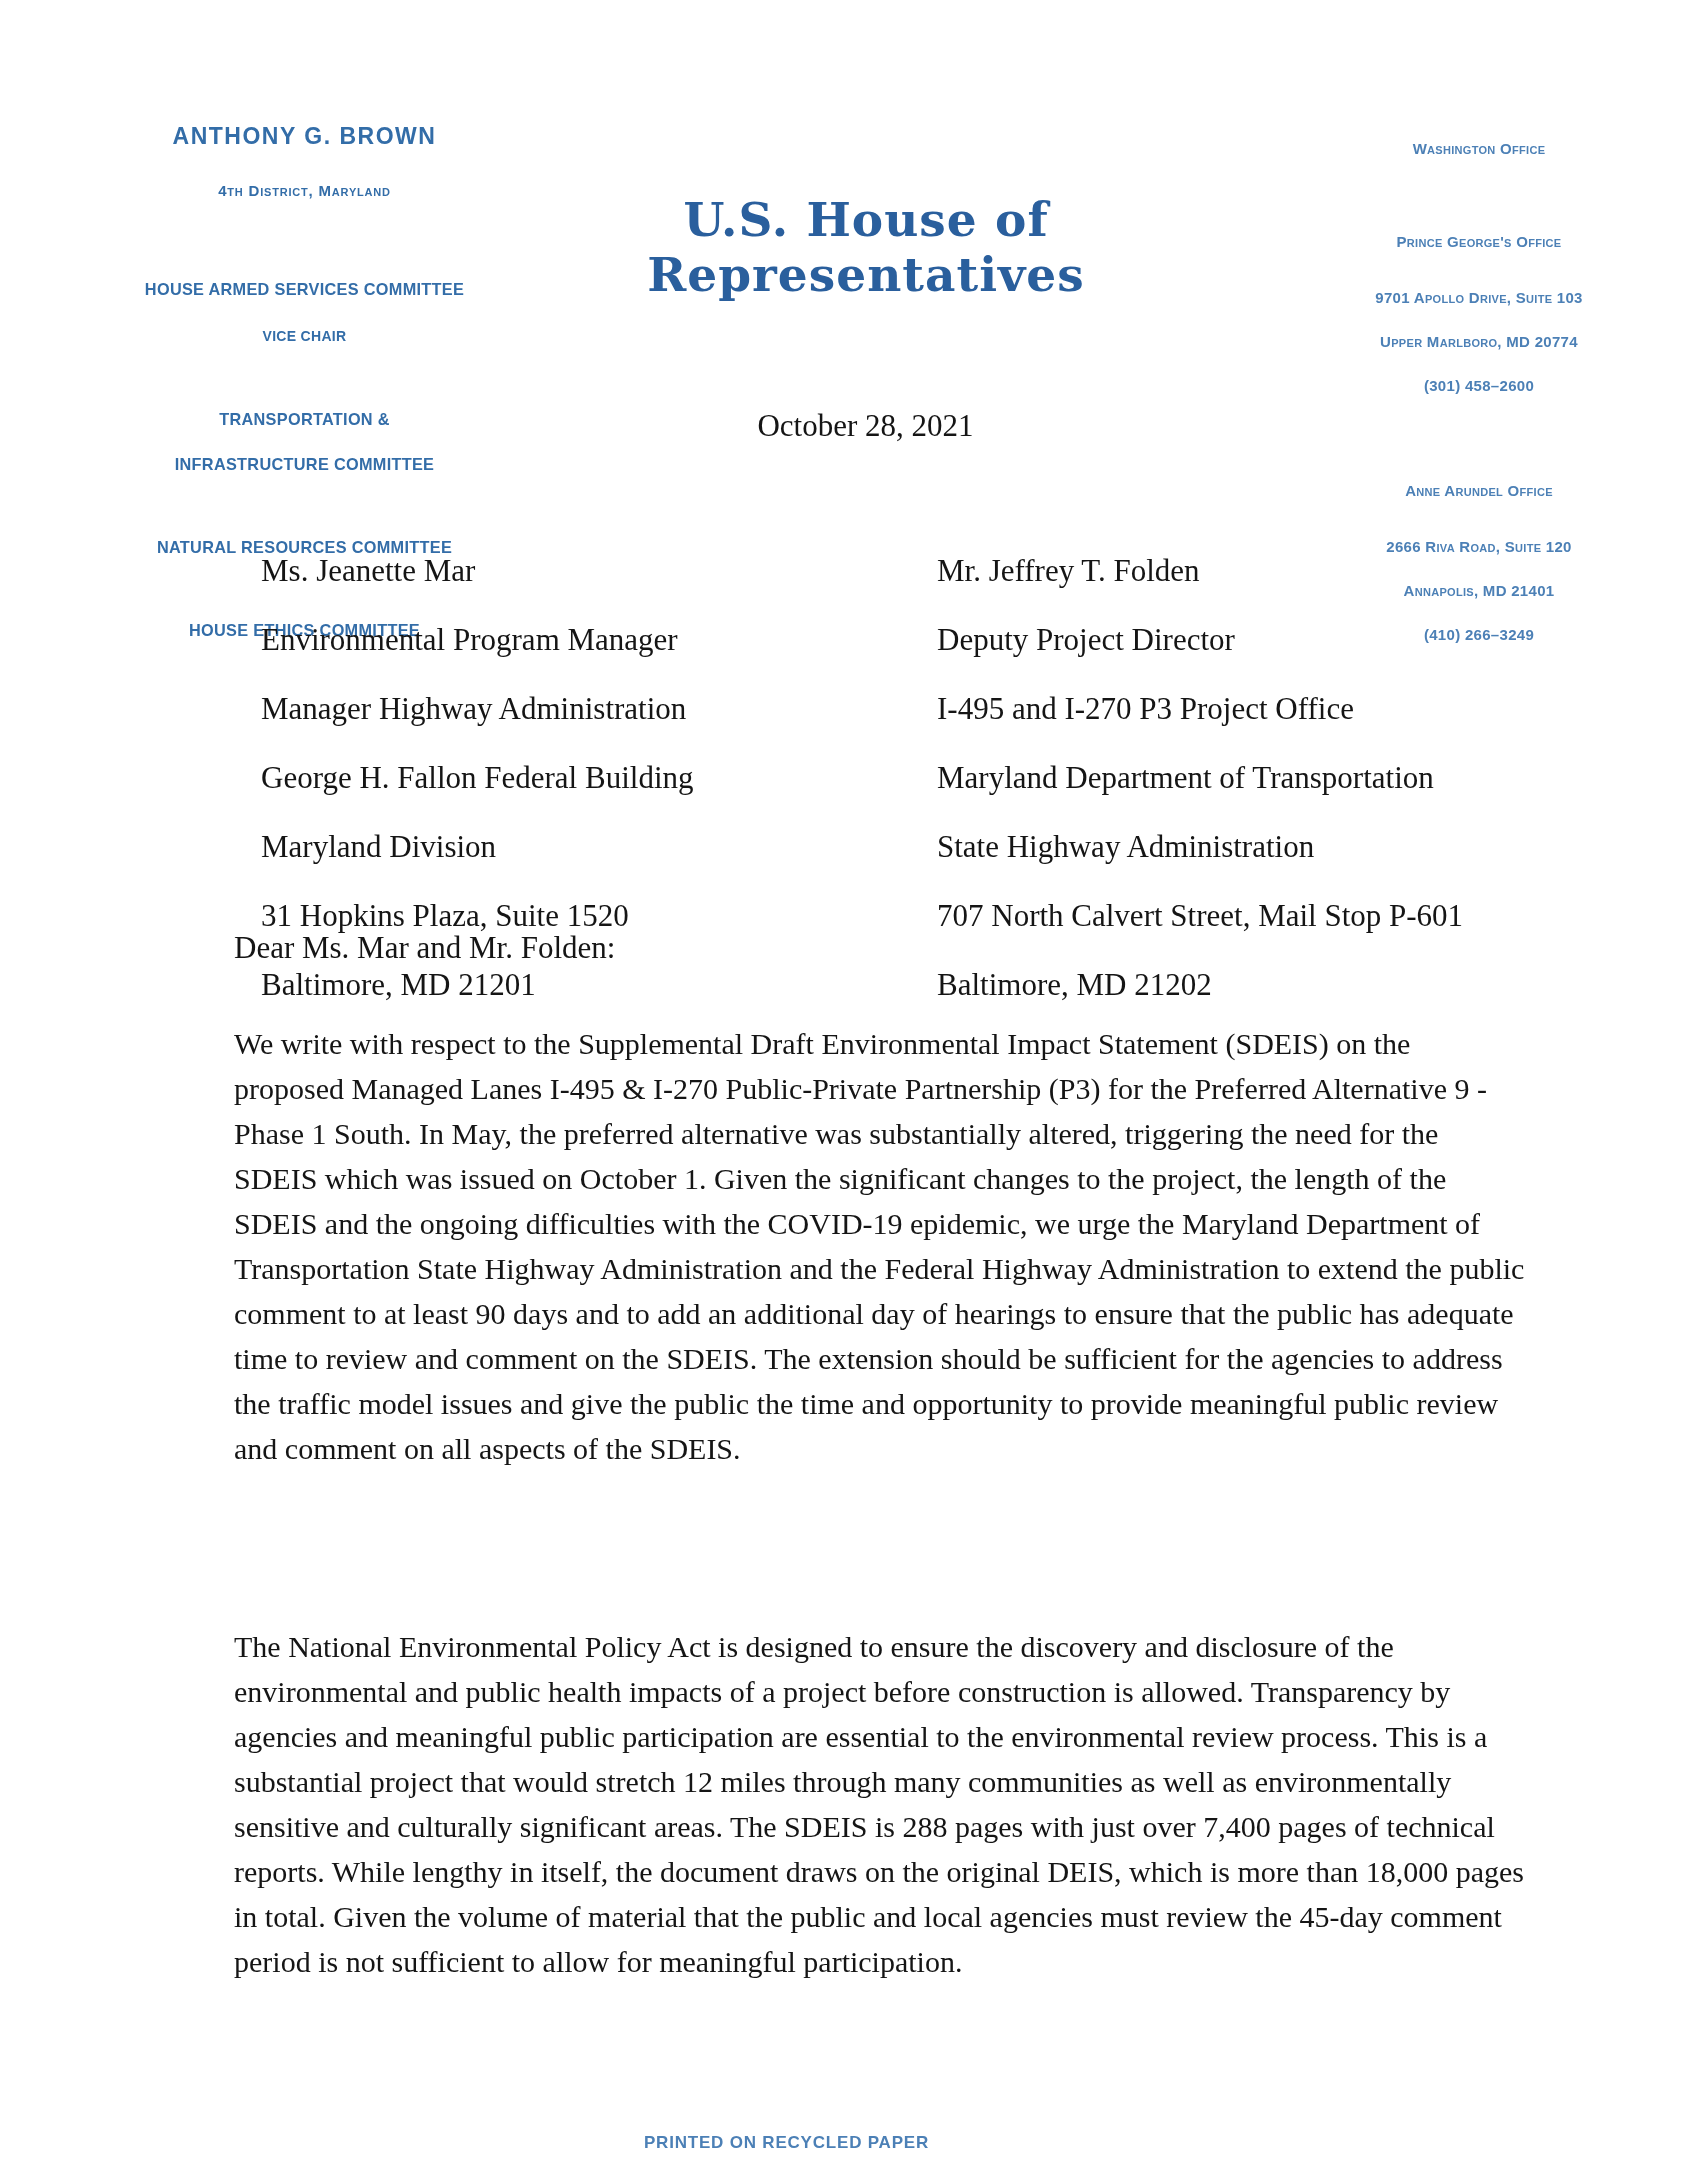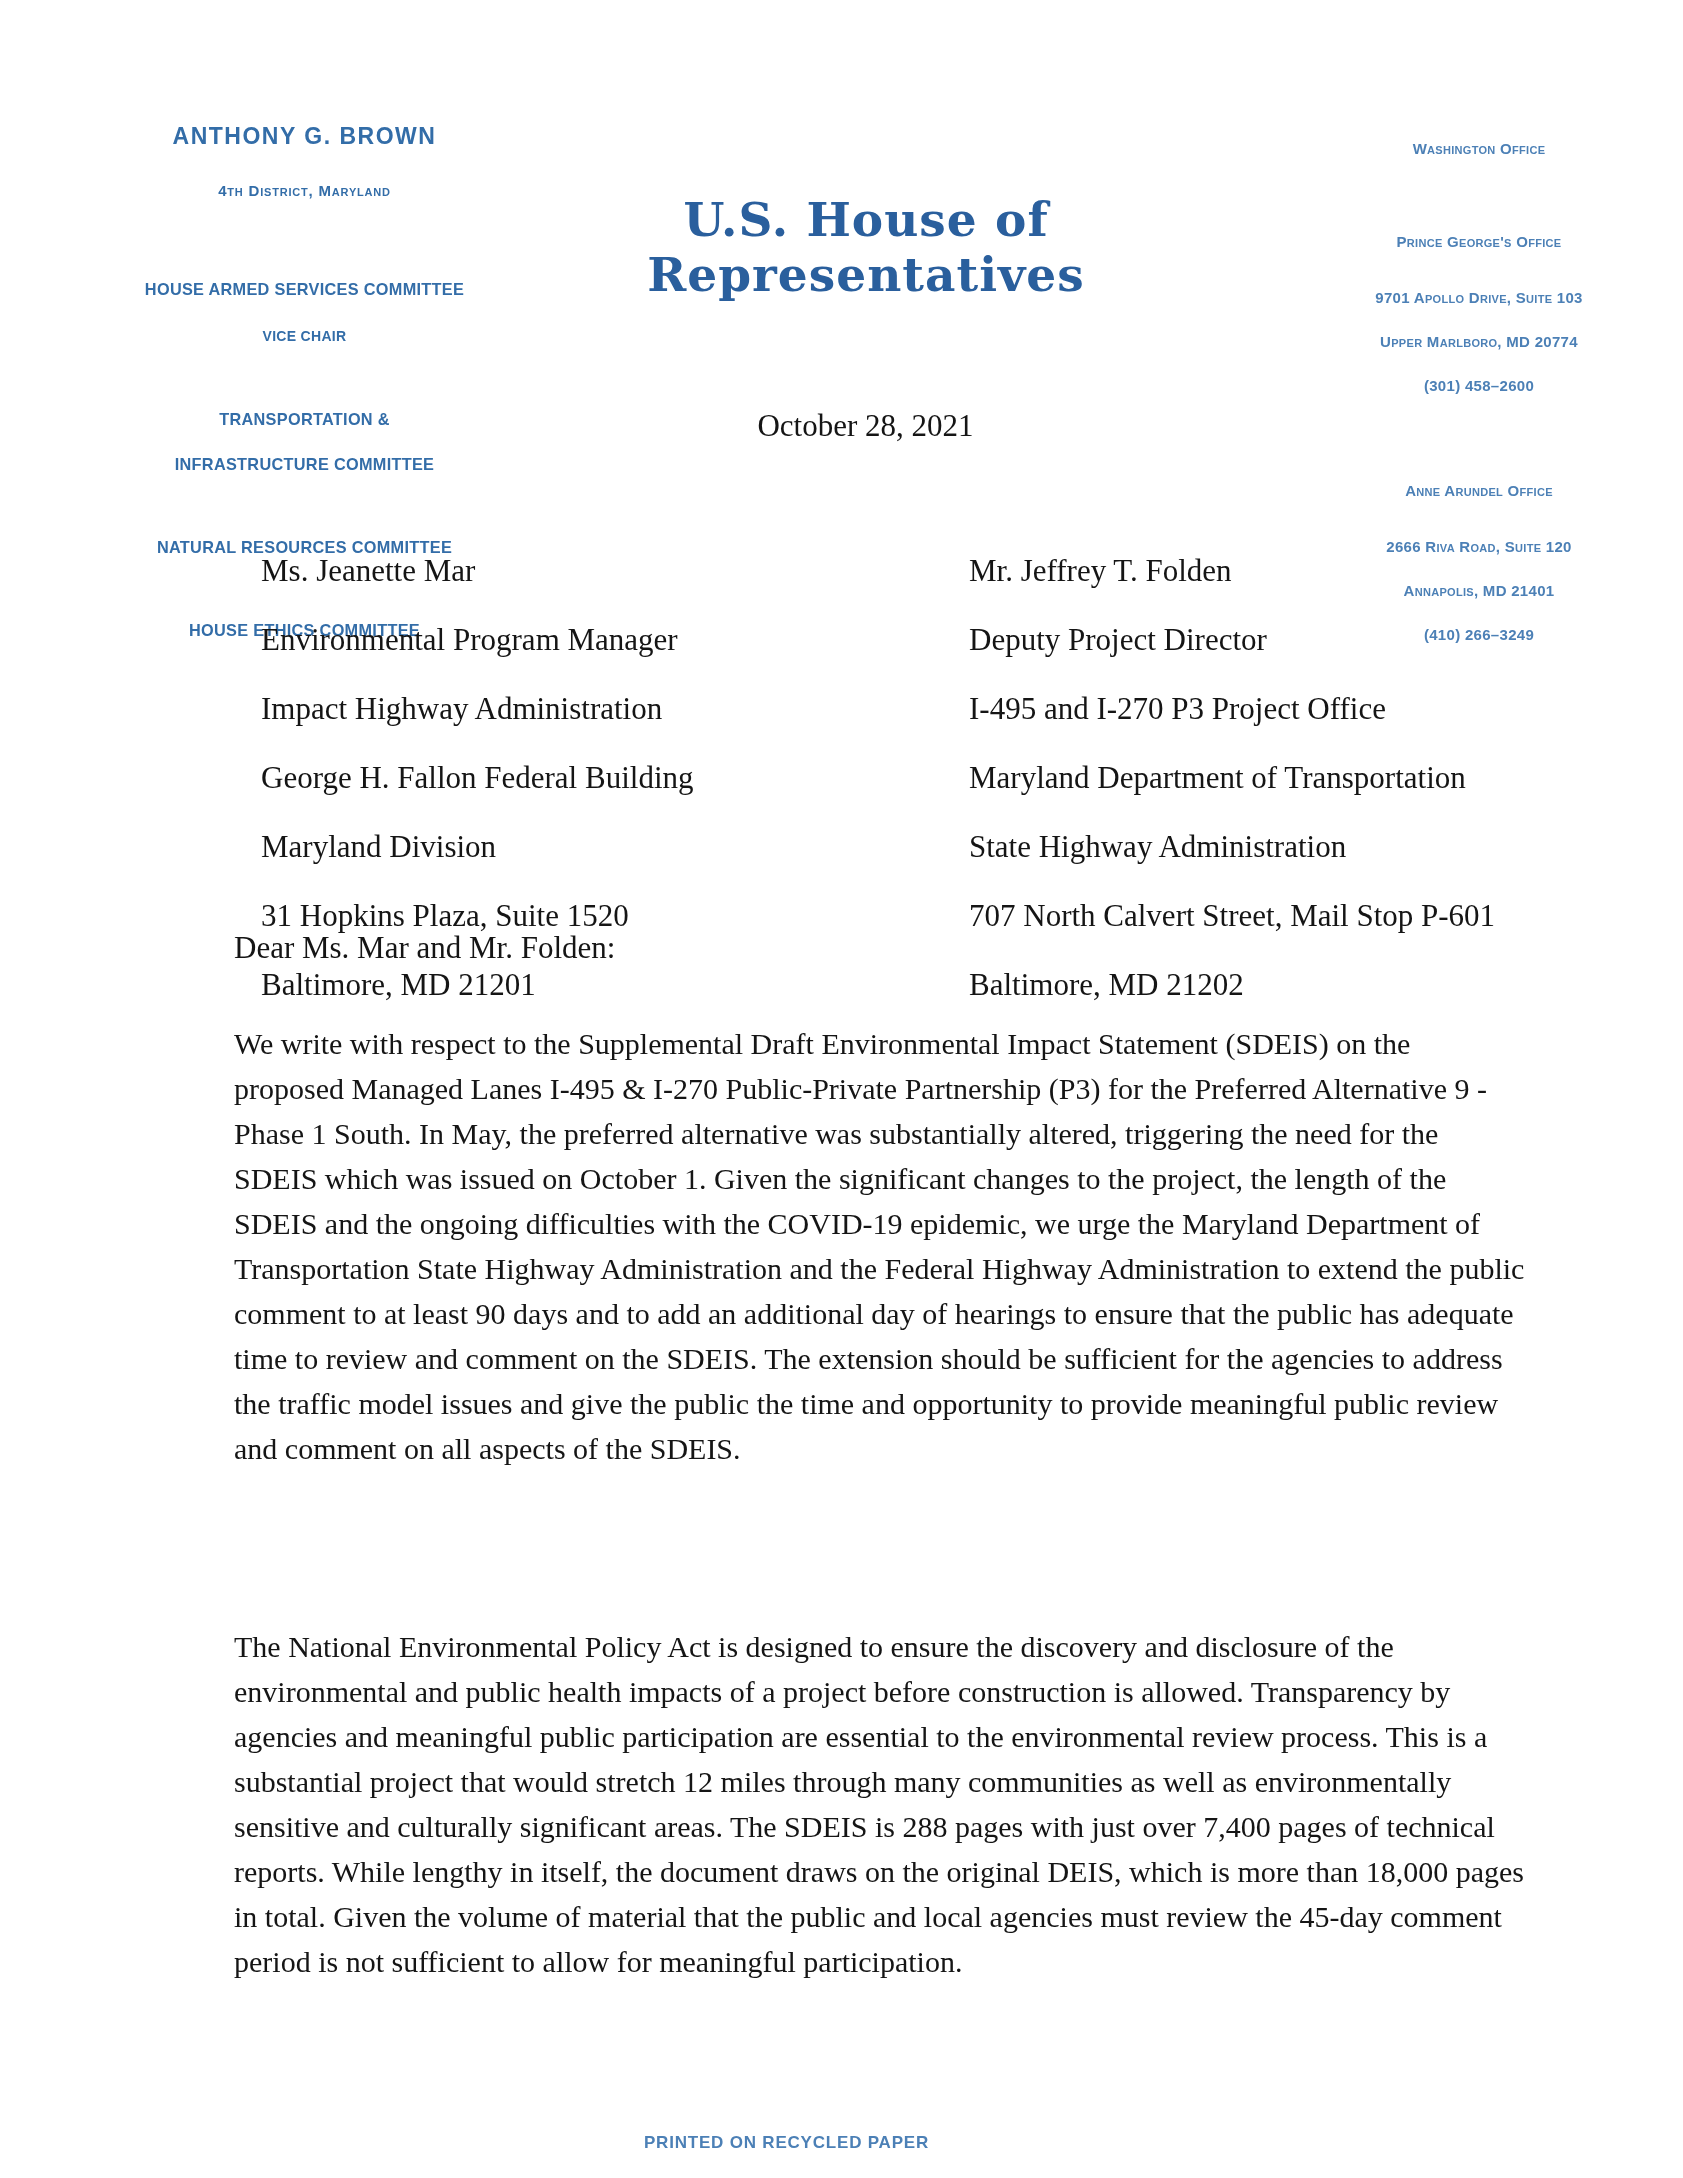--- a/index.html
+++ b/index.html
@@ -61,21 +61,21 @@
 
   
   .date {
     position: absolute;
     left: 0; top: 372px; width: 1683px;
     text-align: center;
     font-size: 31px;
   }
   .addr { position: absolute; top: 500px; font-size: 31px; line-height: 45px; }
   .addr-1 { left: 213px; }
-  .addr-2 { left: 921px; }
+  .addr-2 { left: 889px; }
   .salutation { position: absolute; left: 198px; top: 894px; font-size: 31px; }
   .para {
     position: absolute;
     left: 198px; width: 1317px;
     font-size: 30px; line-height: 45px;
     text-align: left;
   }
   .para-1 { top: 985px; }
   .para-2 { top: 1588px; }
 
@@ -139,21 +139,21 @@
           <div>(410) 266–3249</div>
         </div>
     </div>
   </div>
 
   <div class="date">October 28, 2021</div>
 
   <div class="addr addr-1">
       <div>Ms. Jeanette Mar</div>
       <div>Environmental Program Manager</div>
-      <div>Impact Highway Administration</div>
+      <div>Manager Highway Administration</div>
       <div>George H. Fallon Federal Building</div>
       <div>Maryland Division</div>
       <div>31 Hopkins Plaza, Suite 1520</div>
       <div>Baltimore, MD 21201</div>
     </div>
   <div class="addr addr-2">
       <div>Mr. Jeffrey T. Folden</div>
       <div>Deputy Project Director</div>
       <div>I-495 and I-270 P3 Project Office</div>
       <div>Maryland Department of Transportation</div>

